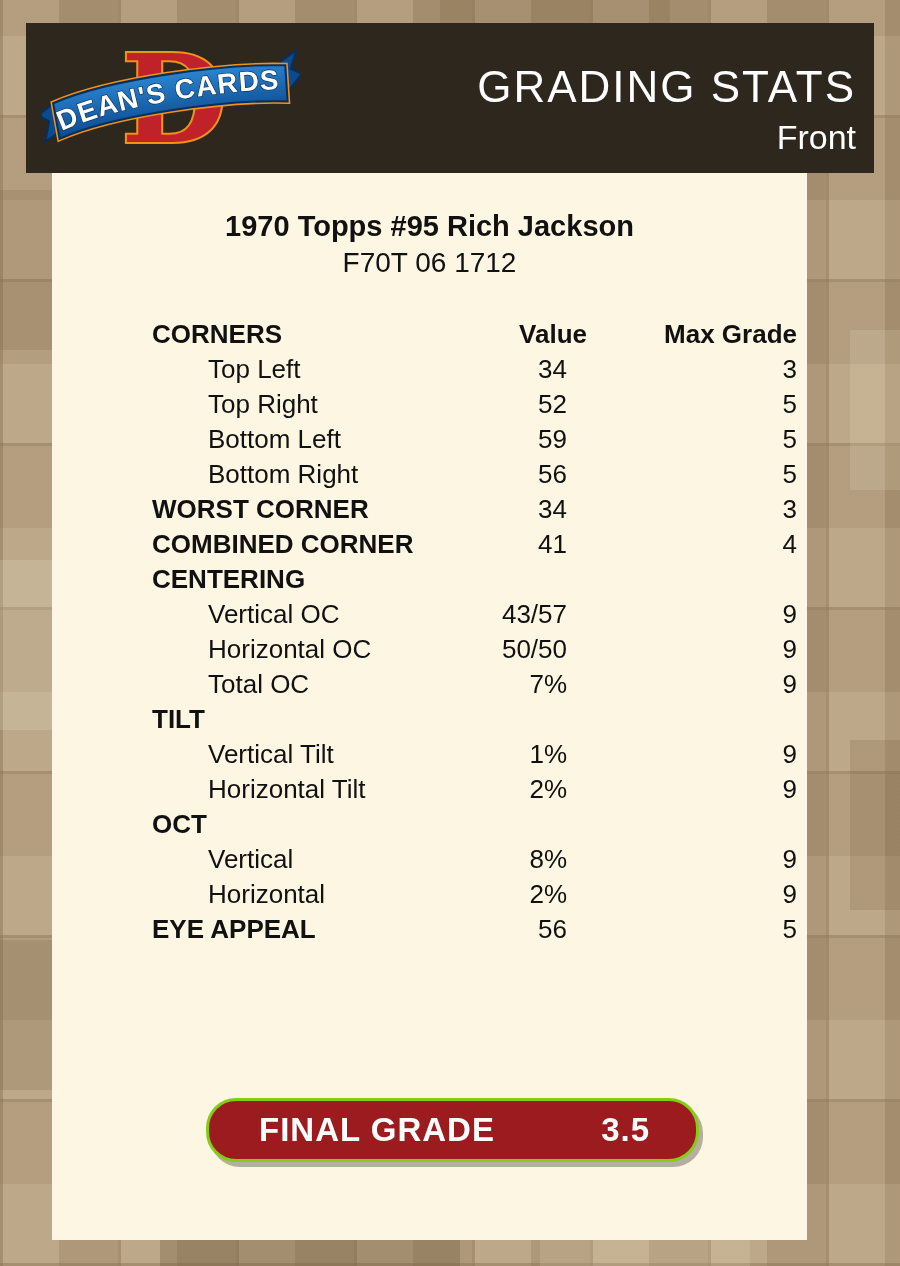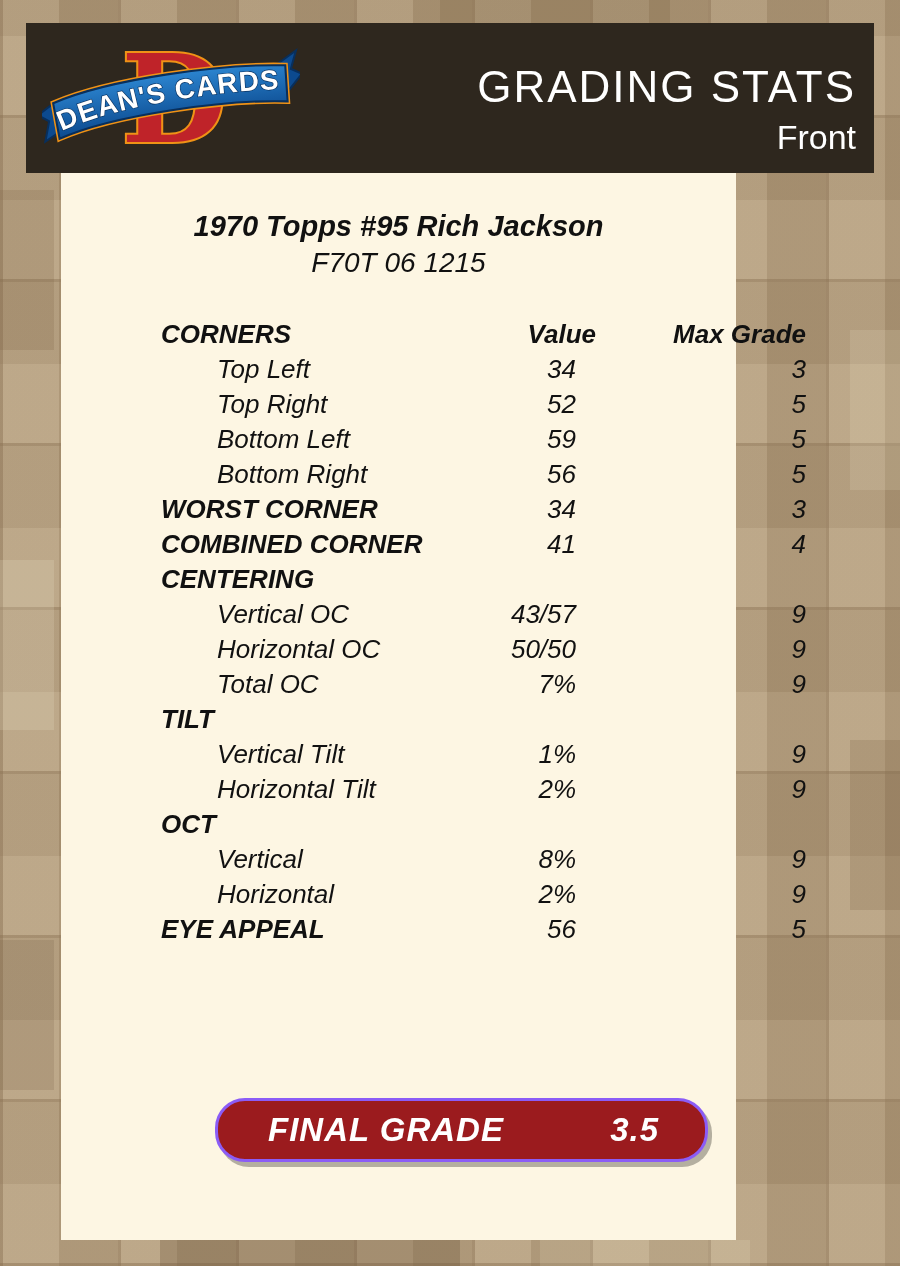--- a/index.html
+++ b/index.html
@@ -22,42 +22,41 @@
   .logo{position:absolute;left:16px;top:4px;width:258px;height:134px;}
   .header-text{
     position:absolute;left:320px;top:0;width:510px;height:150px;
     display:flex;flex-direction:column;align-items:flex-end;justify-content:flex-start;
     color:#fff;
   }
   .header-title{margin-top:40px;font-size:44px;line-height:48px;letter-spacing:2px;white-space:nowrap;}
   .header-subtitle{margin-top:7px;font-size:34px;line-height:38px;}
   
   .panel{
-    position:absolute;left:61px;top:173px;width:675px;height:1067px;
+    position:absolute;left:52px;top:173px;width:755px;height:1067px;
     background:var(--c-panel-bg,#fdf6e3);
-    font-style:italic;
   }
   .card-name{margin-top:36px;text-align:center;font-weight:bold;font-size:29px;line-height:34px;}
   .card-serial{margin-top:4px;text-align:center;font-size:28px;line-height:32px;}
   
   .stats-table{margin:38px 0 0 100px;width:645px;}
   .row{display:grid;grid-template-columns:290px 125px 80px 150px;height:35px;align-items:center;font-size:26px;}
   .row.gap{}
   .c.label{white-space:nowrap;}
   .row.indent .label{padding-left:56px;}
   .row.bold-label .label, .row.head .label{font-weight:bold;}
   .c.value{display:flex;justify-content:flex-end;white-space:nowrap;}
   .row.head .value{font-weight:bold;margin-right:-20px;}
   .c.max{text-align:right;white-space:nowrap;}
   .row.head .max{font-weight:bold;}
   
   .final-grade{
     position:absolute;left:154px;top:925px;width:493px;height:64px;
     background:var(--c-grade-bg,#9b1b1e);
-    border:3px solid #8b5cf6;border-radius:30px;box-sizing:border-box;
+    border:3px solid #84cc16;border-radius:30px;box-sizing:border-box;
     box-shadow:4px 5px 0 rgba(142,136,124,.65);
     display:flex;align-items:center;justify-content:space-between;
     padding:0 46px 0 50px;color:#fff;font-weight:bold;font-size:33px;letter-spacing:1px;
   }
 </style>
 </head>
 <body style="--c-page-bg: #b19a79; --c-header-bg: #2e271e; --c-panel-bg: #fdf6e3; --c-grade-bg: #9b1b1e;">
 
 <div class="bg-card" style="left:0;top:190px;width:54px;height:160px;background:rgba(120,95,65,.20);"></div>
 <div class="bg-card" style="left:0;top:560px;width:54px;height:170px;background:rgba(250,240,215,.16);"></div>
@@ -89,21 +88,21 @@
     </g>
   </svg>
   <div class="header-text">
     <div class="header-title">GRADING STATS</div>
     <div class="header-subtitle">Front</div>
   </div>
 </div>
 
 <div class="panel">
   <div class="card-name">1970 Topps #95 Rich Jackson</div>
-  <div class="card-serial">F70T 06 1215</div>
+  <div class="card-serial">F70T 06 1712</div>
 
   <div class="stats-table">
       <div class="row head">
         <div class="c label">CORNERS</div>
         <div class="c value">Value</div>
         <div class="c spacer"></div>
         <div class="c max">Max Grade</div>
       </div>
       <div class="row indent">
         <div class="c label">Top Left</div>

